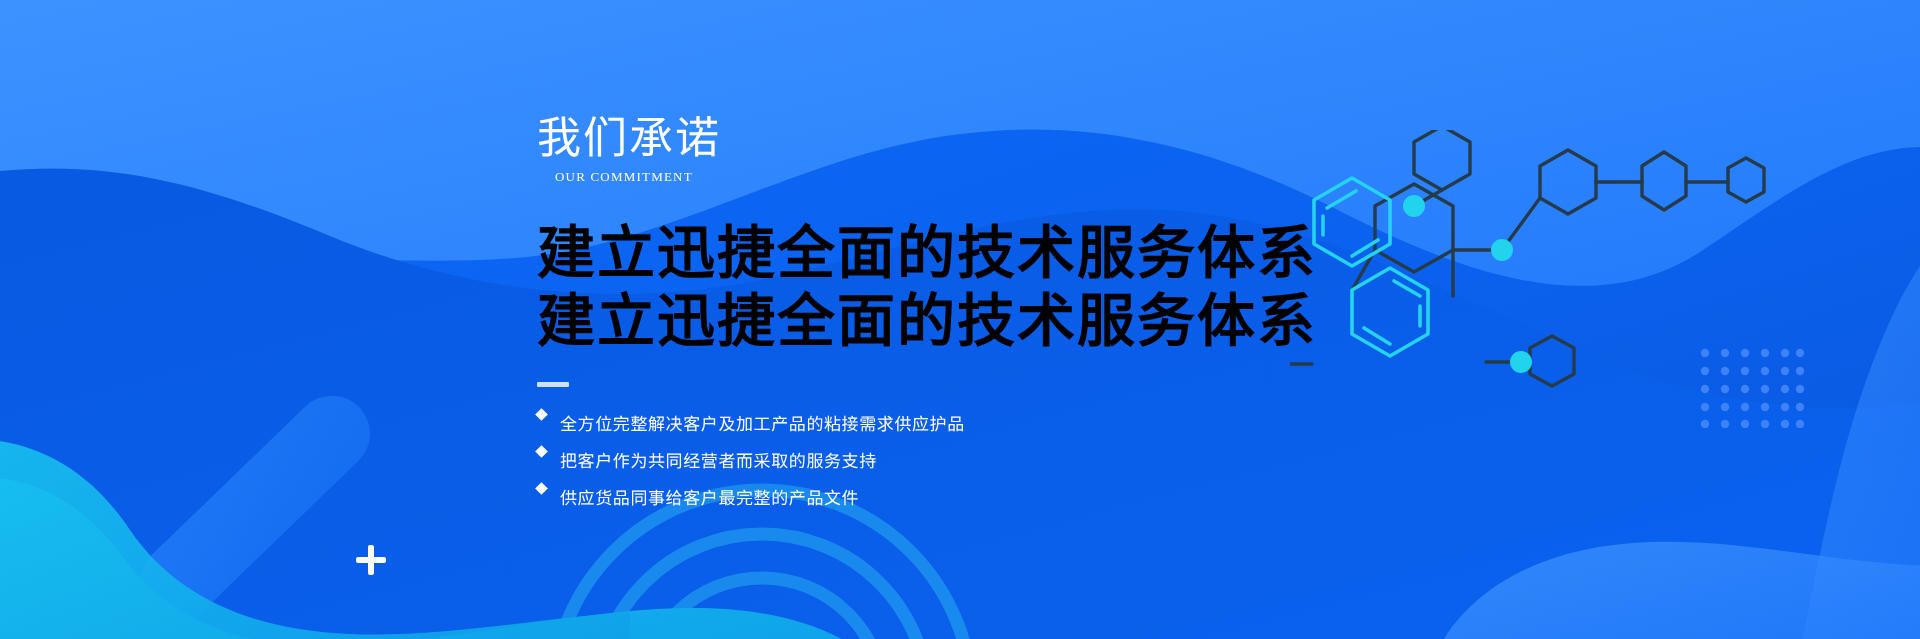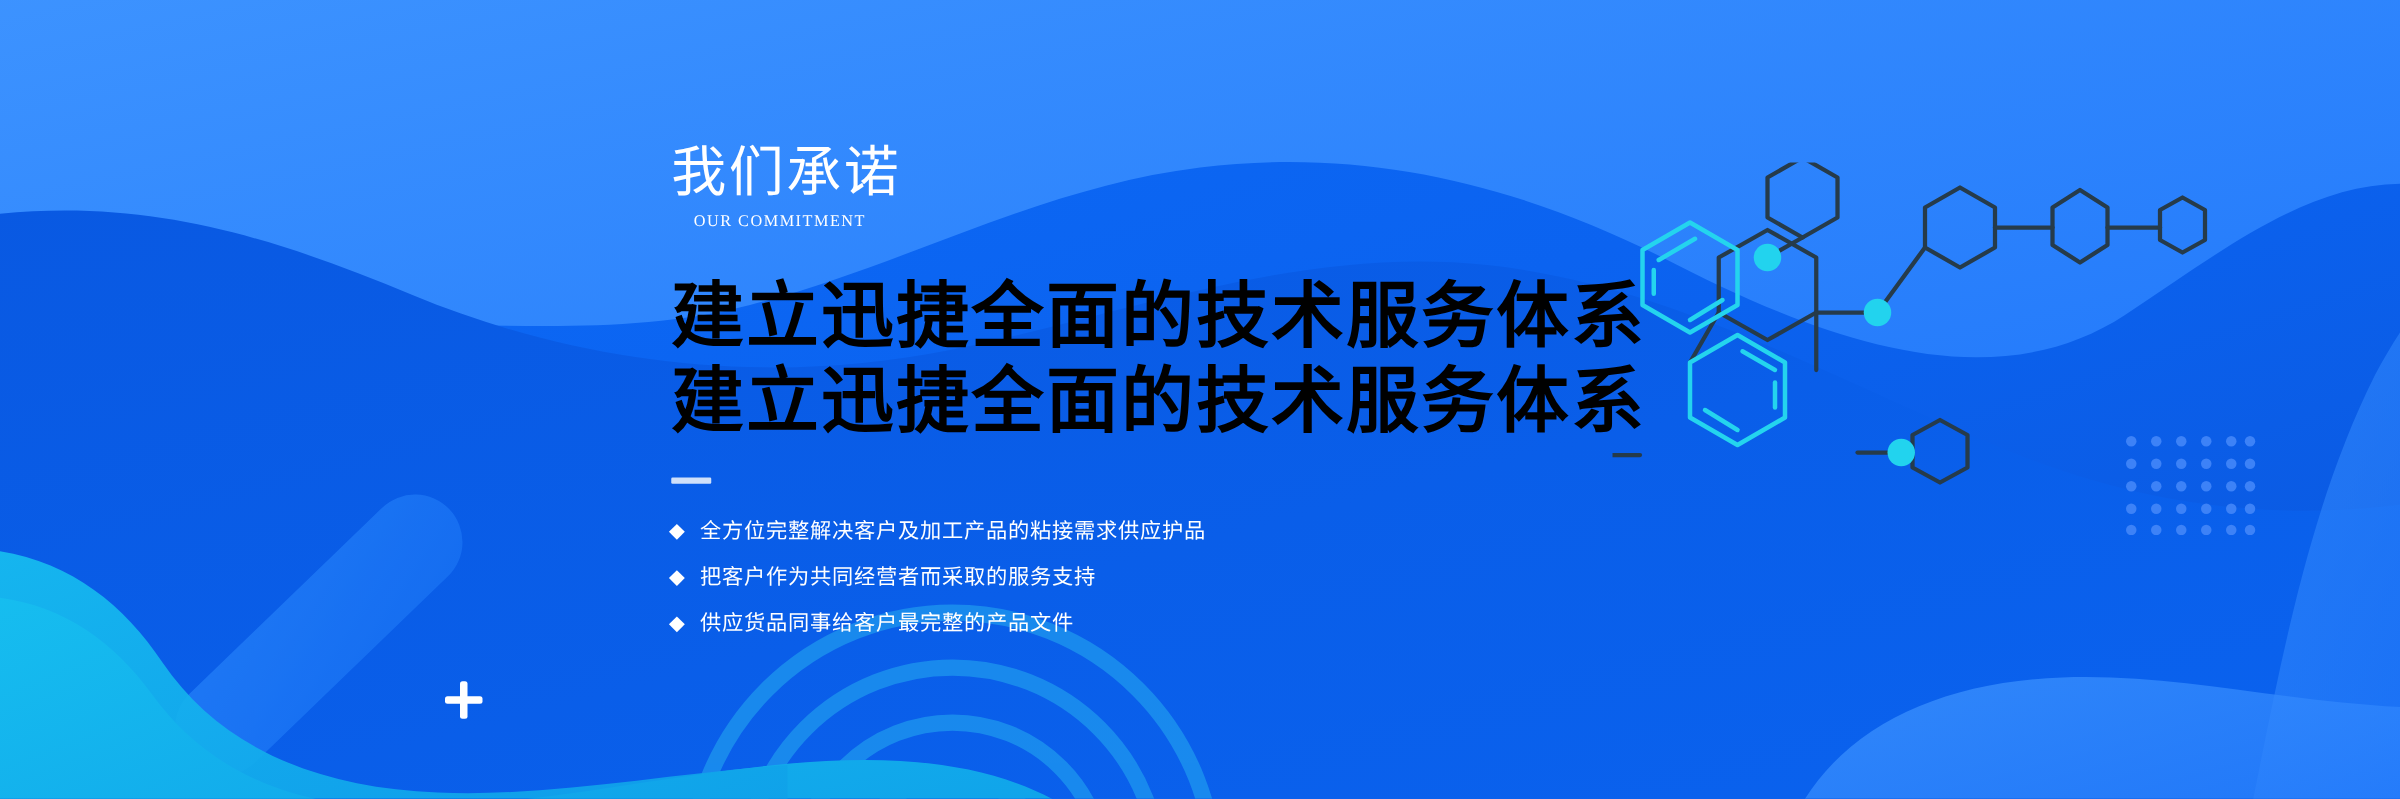--- a/index.html
+++ b/index.html
@@ -116,21 +116,20 @@
     border-radius: 1px;
   }
 
   .bullets {
     list-style: none;
     margin: 23px 0 0 0;
     padding: 0;
   }
   .bullet {
     display: flex;
-    align-items: center;
     font-size: 17px;
     line-height: 30px;
     color: #FFFFFF;
     letter-spacing: 0.6px;
     margin-bottom: 7px;
   }
   .bullet-marker {
     display: inline-block;
     width: 9px;
     height: 9px;

